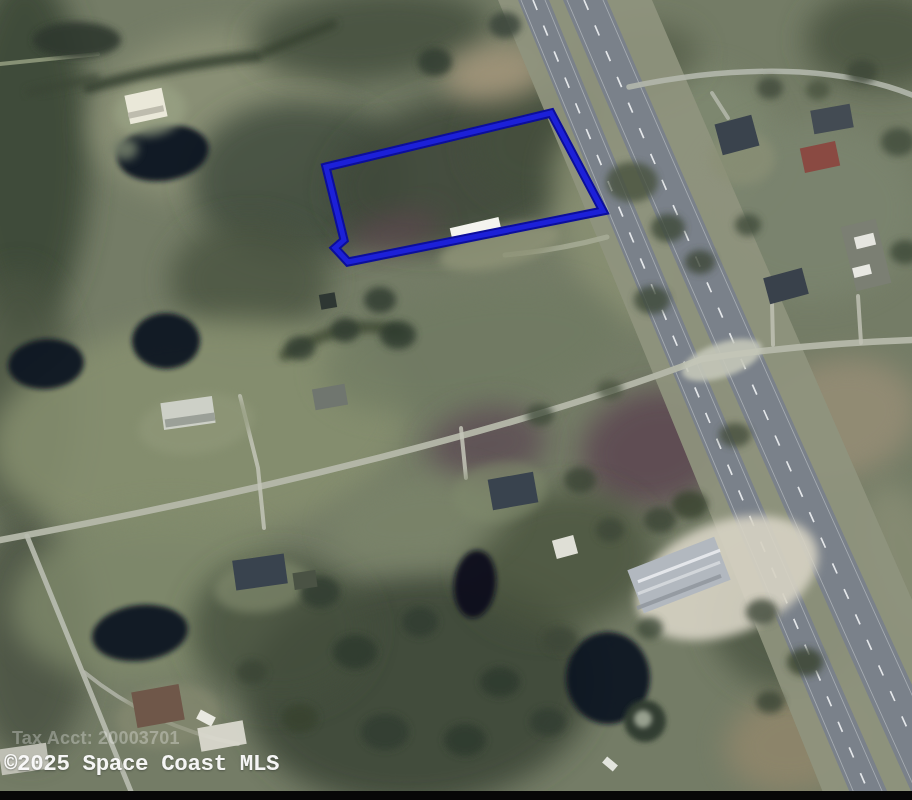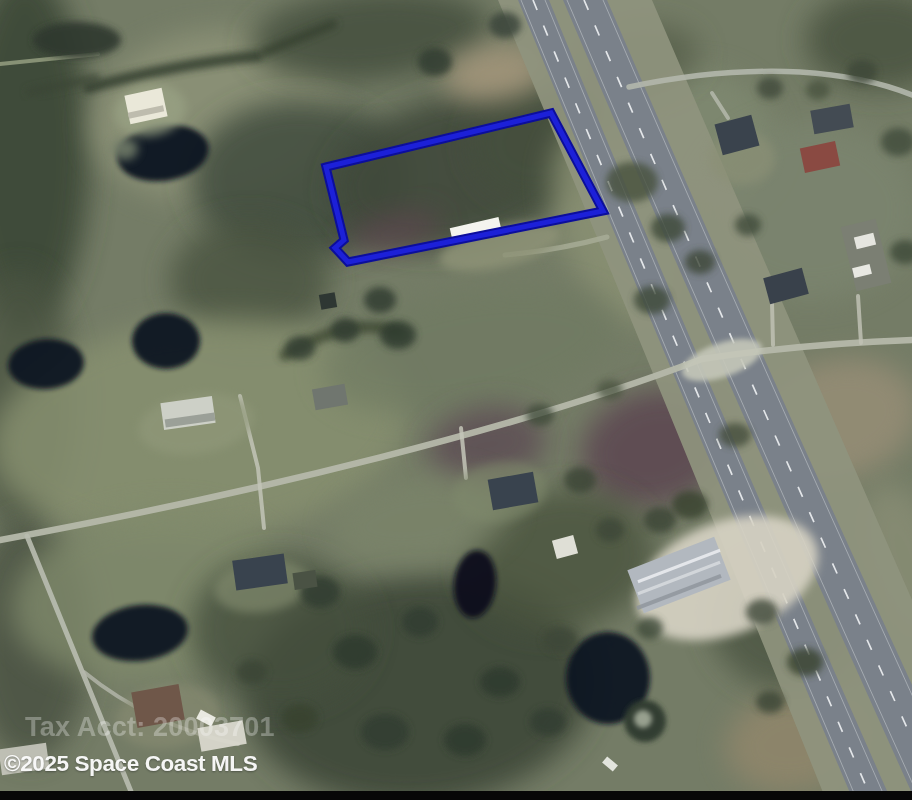--- a/index.html
+++ b/index.html
@@ -5,29 +5,29 @@
   html,body{margin:0;padding:0;background:#222;}
   .stage{
     position:relative;
     width:912px;height:800px;
     overflow:hidden;
     background:#747c66;
     font-family:"Liberation Sans",sans-serif;
   }
   .stage svg{position:absolute;left:0;top:0;display:block;}
   .wm-tax{
-    position:absolute;left:12px;top:712px;
+    position:absolute;left:12px;top:728px;
     font-family:"Liberation Sans",sans-serif;
-    font-weight:700;font-size:27px;letter-spacing:0.2px;
+    font-weight:700;font-size:18px;letter-spacing:0.2px;
     color:rgba(255,255,255,0.30);
-    white-space:nowrap;pointer-events:none;margin-left:13px;
+    white-space:nowrap;pointer-events:none;
   }
   .wm-mls{
     position:absolute;left:4px;top:751px;
-    font-family:Liberation Sans, sans-serif;
+    font-family:Liberation Mono, monospace;
     font-weight:700;font-size:22.5px;letter-spacing:-0.4px;
     color:rgba(255,255,255,0.94);
     text-shadow:0 1px 2px rgba(35,40,35,0.45);
     white-space:nowrap;pointer-events:none;
   }
 </style>
 </head>
 <body>
 
 <div class="stage">

